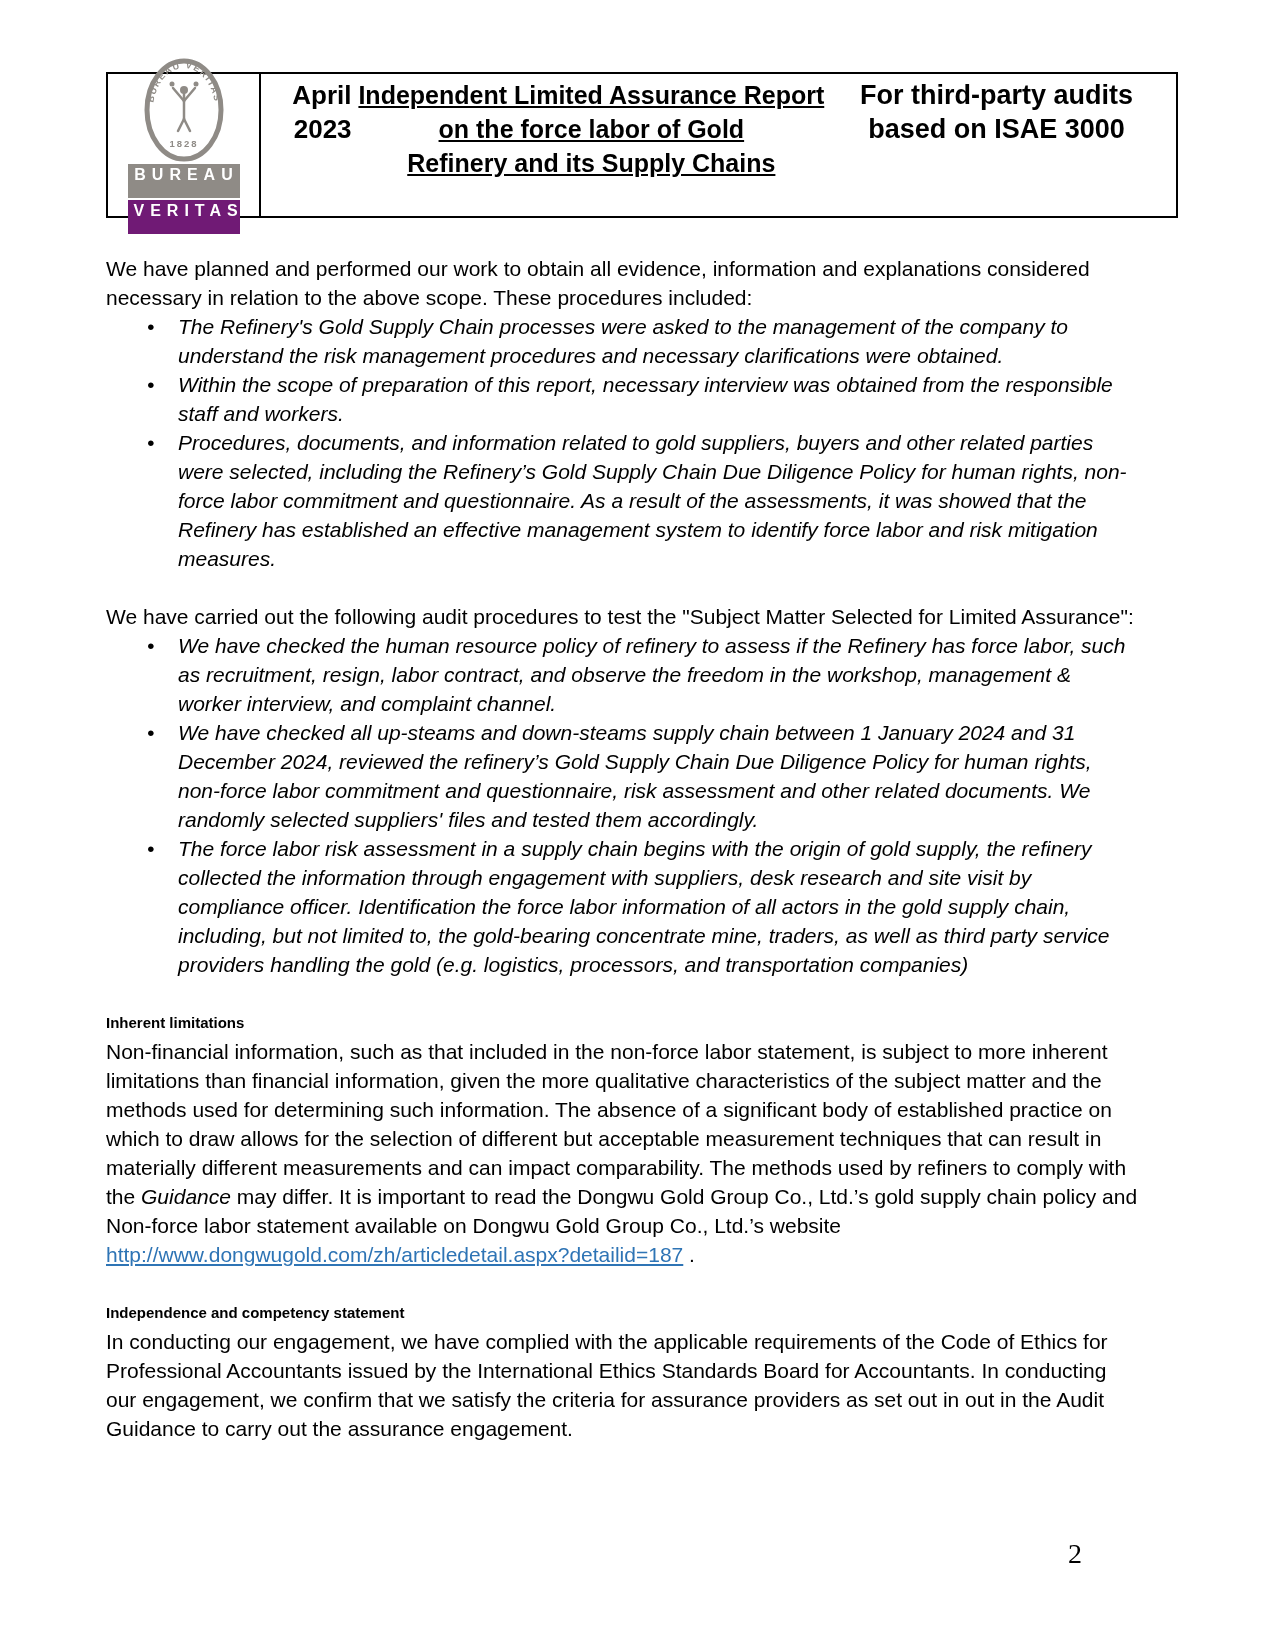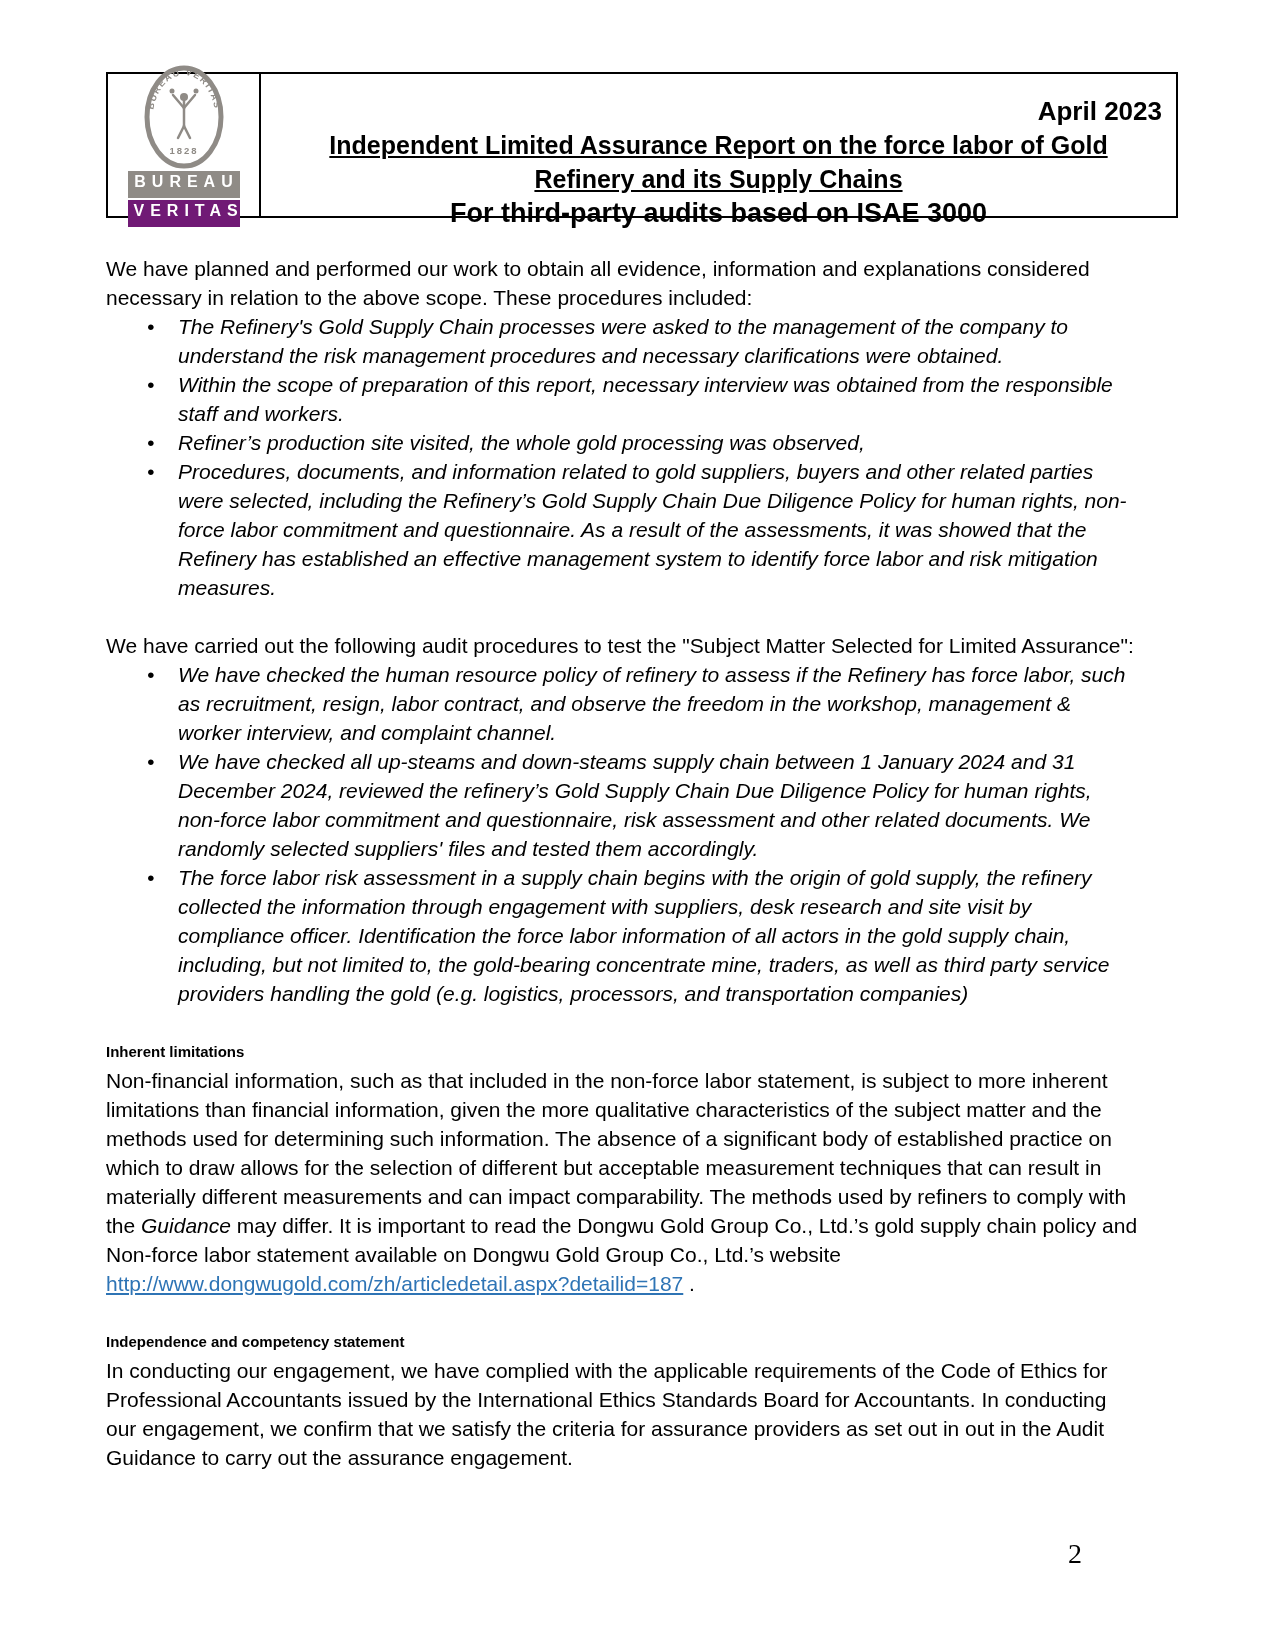--- a/index.html
+++ b/index.html
@@ -25,27 +25,27 @@
     width:153px;
     border-right:2px solid #000;
     box-sizing:border-box;
     display:flex;
     align-items:center;
     justify-content:center;
   }
   .logo{display:flex;flex-direction:column;align-items:center;}
   .brand{width:112px;text-align:center;color:#fff;font-weight:bold;
          font-size:16px;letter-spacing:6px;text-indent:6px;
-         padding:2px 0 7px;box-sizing:border-box;}
+         padding:2px 0 14px;box-sizing:border-box;}
   .brand-bureau{background:#8f8b86;margin-top:1px;}
   .brand-veritas{background:#701a75;margin-top:2px;}
   .title-cell{
     flex:1;
-    padding:20px 14px 4px 14px;
-    display:flex;flex-direction:column;justify-content:flex-start;
+    padding:4px 14px 4px 14px;
+    display:flex;flex-direction:row;justify-content:flex-start;
     font-weight:bold;
   }
   .header-date{text-align:right;font-size:26px;line-height:34px;}
   .report-title{text-align:center;font-size:25px;line-height:34px;text-decoration:underline;}
   .report-subtitle{text-align:center;font-size:27px;line-height:34px;}
   
   .content{
     position:absolute;
     left:106px; top:254px;
     width:1032px;
@@ -112,21 +112,20 @@
     </div>
   </div>
 
   <div class="content">
 
     <p>We have planned and performed our work to obtain all evidence, information and explanations considered necessary in relation to the above scope. These procedures included:</p>
 
     <ul class="bullets">
       <li>The Refinery's Gold Supply Chain processes were asked to the management of the company to understand the risk management procedures and necessary clarifications were obtained.</li>
       <li>Within the scope of preparation of this report, necessary interview was obtained from the responsible staff and workers.</li>
-      <li>Refiner’s production site visited, the whole gold processing was observed,</li>
       <li>Procedures, documents, and information related to gold suppliers, buyers and other related parties were selected, including the Refinery’s Gold Supply Chain Due Diligence Policy for human rights, non-force labor commitment and questionnaire. As a result of the assessments, it was showed that the Refinery has established an effective management system to identify force labor and risk mitigation measures.</li>
     </ul>
 
     <div class="spacer"></div>
 
     <p>We have carried out the following audit procedures to test the "Subject Matter Selected for Limited Assurance":</p>
 
     <ul class="bullets">
       <li>We have checked the human resource policy of refinery to assess if the Refinery has force labor, such as recruitment, resign, labor contract, and observe the freedom in the workshop, management &amp; worker interview, and complaint channel.</li>
       <li>We have checked all up-steams and down-steams supply chain between 1 January 2024 and 31 December 2024, reviewed the refinery’s Gold Supply Chain Due Diligence Policy for human rights, non-force labor commitment and questionnaire, risk assessment and other related documents. We randomly selected suppliers' files and tested them accordingly.</li>

